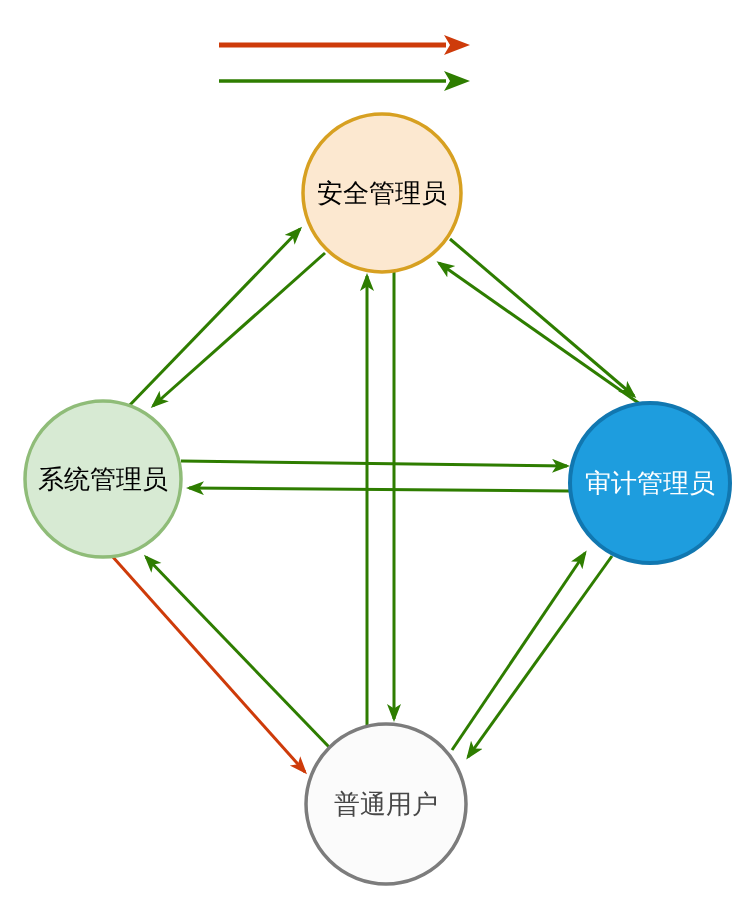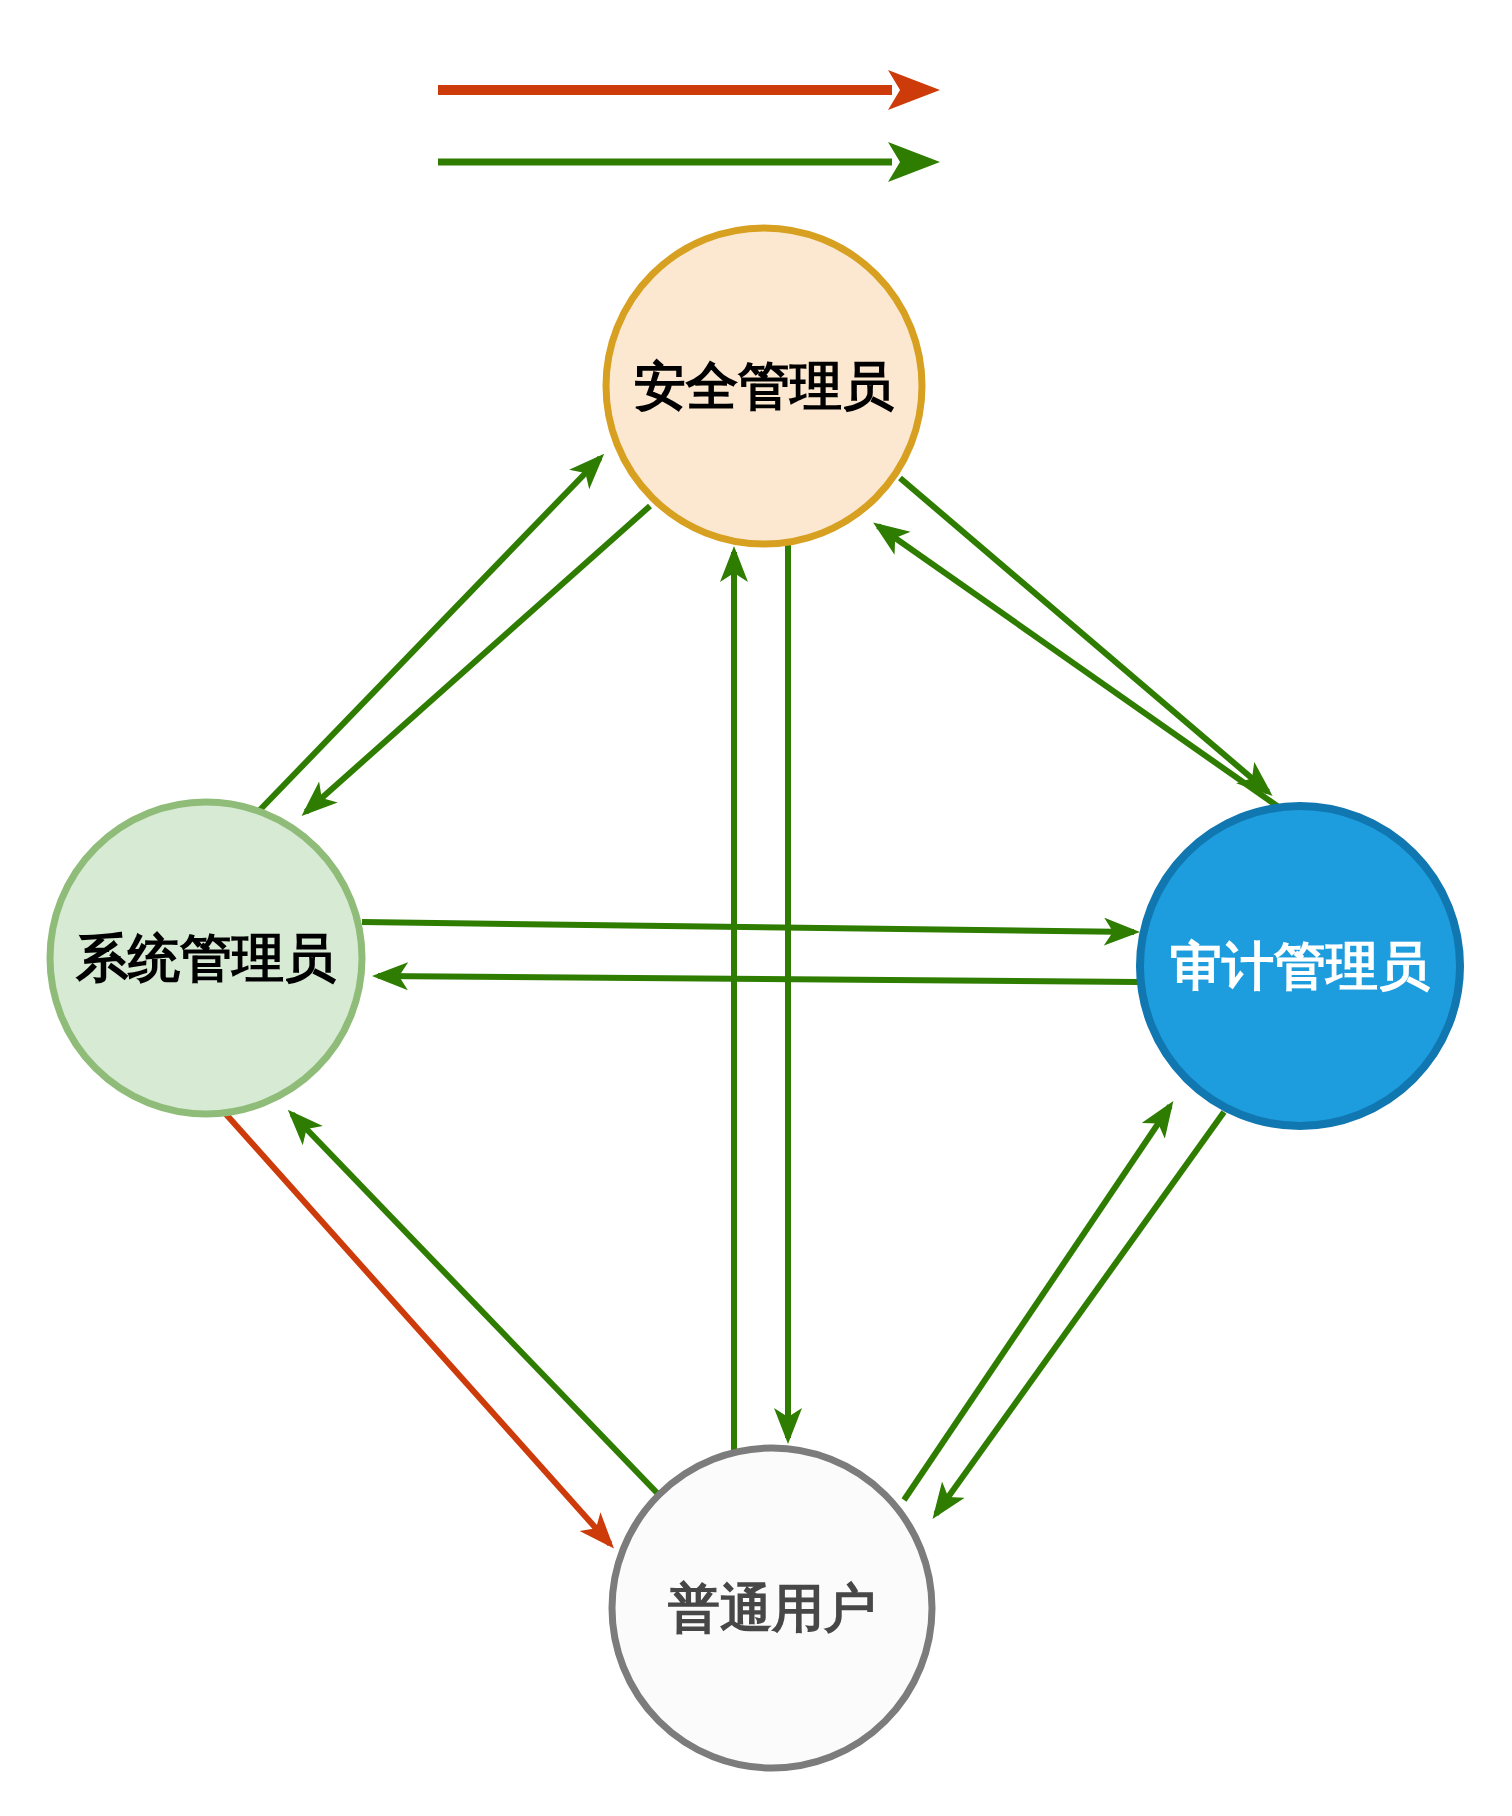--- a/index.html
+++ b/index.html
@@ -8,21 +8,20 @@
     background: #ffffff;
     width: 756px;
     height: 908px;
     overflow: hidden;
     font-family: "Liberation Sans", "DejaVu Sans", sans-serif;
   }
   .canvas {
     position: relative;
     width: 756px;
     height: 908px;
-    font-weight: bold;
   }
   svg { display: block; }
   text.node-label {
     font-size: 26px;
     font-family: "Liberation Sans", "DejaVu Sans", sans-serif;
     text-anchor: middle;
     dominant-baseline: central;
   }
 </style>
 </head>

